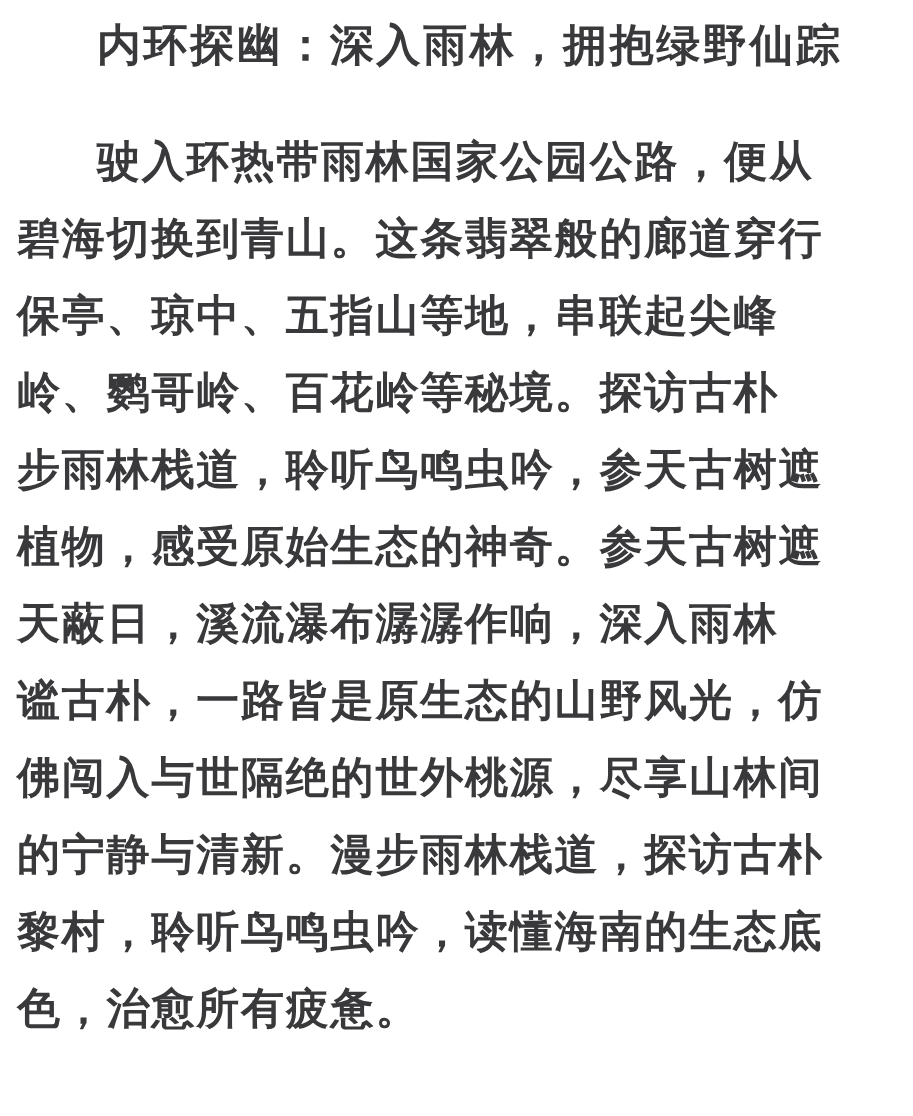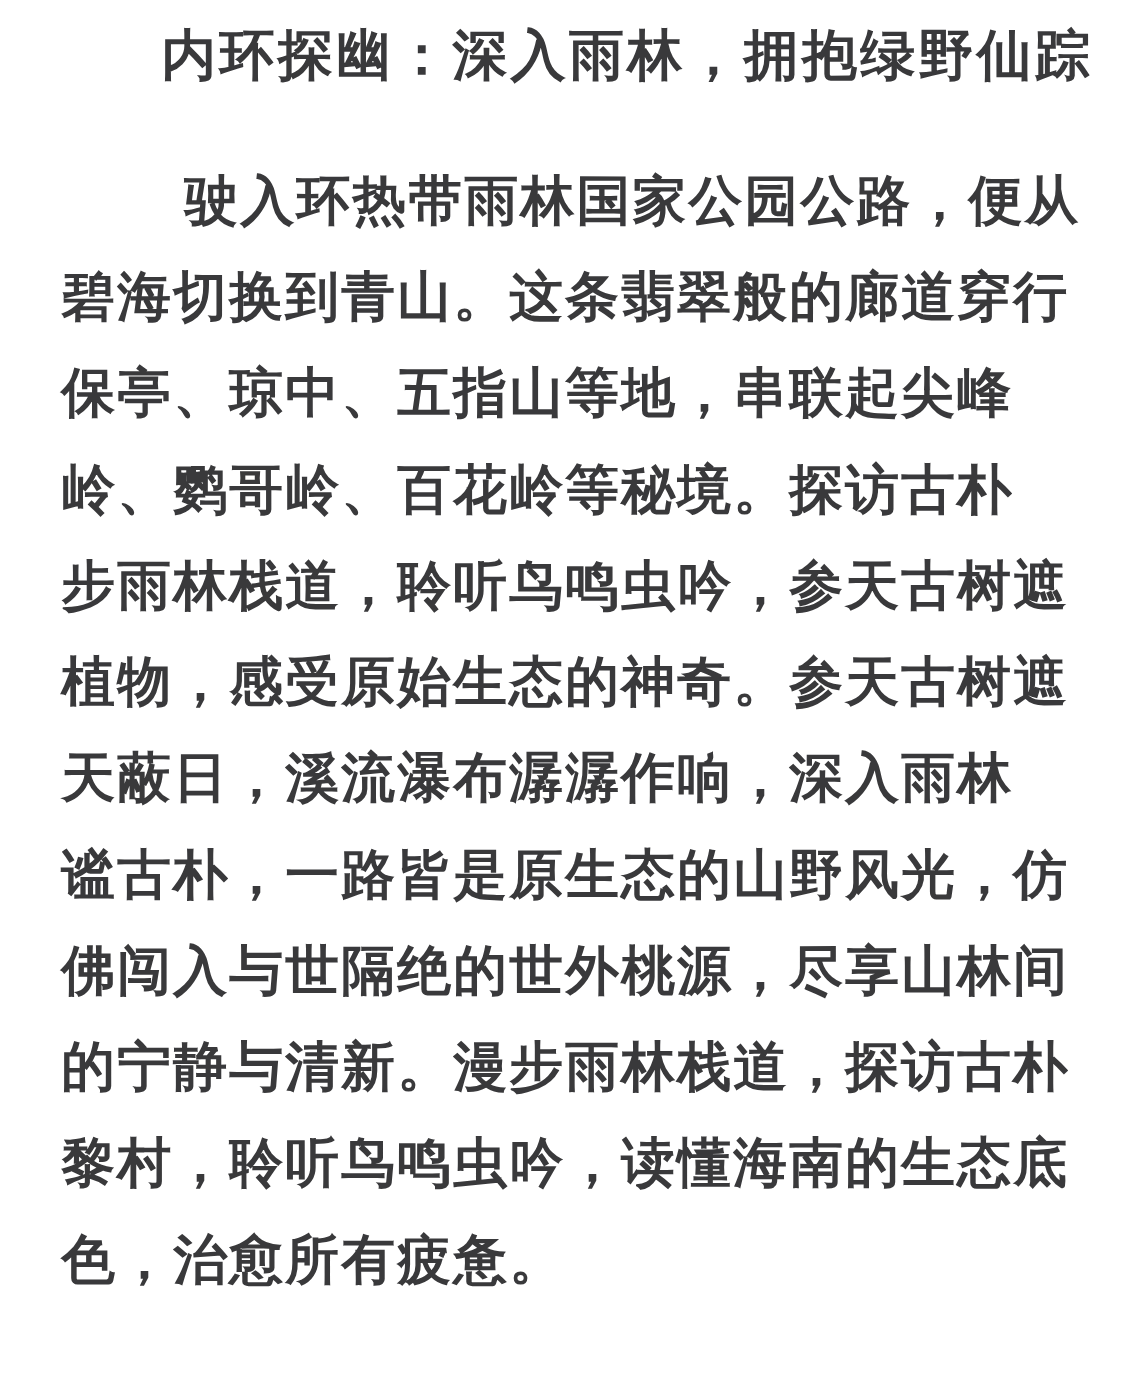--- a/index.html
+++ b/index.html
@@ -10,21 +10,21 @@
   body {
     width: 913px;
     height: 1116px;
     overflow: hidden;
     font-family: "Liberation Sans", sans-serif;
   }
   .page {
     box-sizing: border-box;
     width: 913px;
     height: 856px;
-    padding: 6px 30px 0 49px;
+    padding: 6px 30px 0 17px;
     background: #ffffff;
   }
   .article {
     color: #39393b;
     font-weight: 700;
   }
   .title {
     margin: 0 0 40px 0;
     padding: 0;
     font-size: 44px;
@@ -41,21 +41,20 @@
   }
   .line {
     font-size: 43px;
     line-height: 77px;
     letter-spacing: 1.8px;
     white-space: nowrap;
     color: #39393b;
   }
   .line.first {
     text-indent: 80px;
-    text-align: center;
   }
 </style>
 </head>
 <body>
 
 <div class="page">
   <div class="article">
     <h1 class="title">内环探幽：深入雨林，拥抱绿野仙踪</h1>
     <div class="paragraph">
         <div class="line first">驶入环热带雨林国家公园公路，便从</div>

